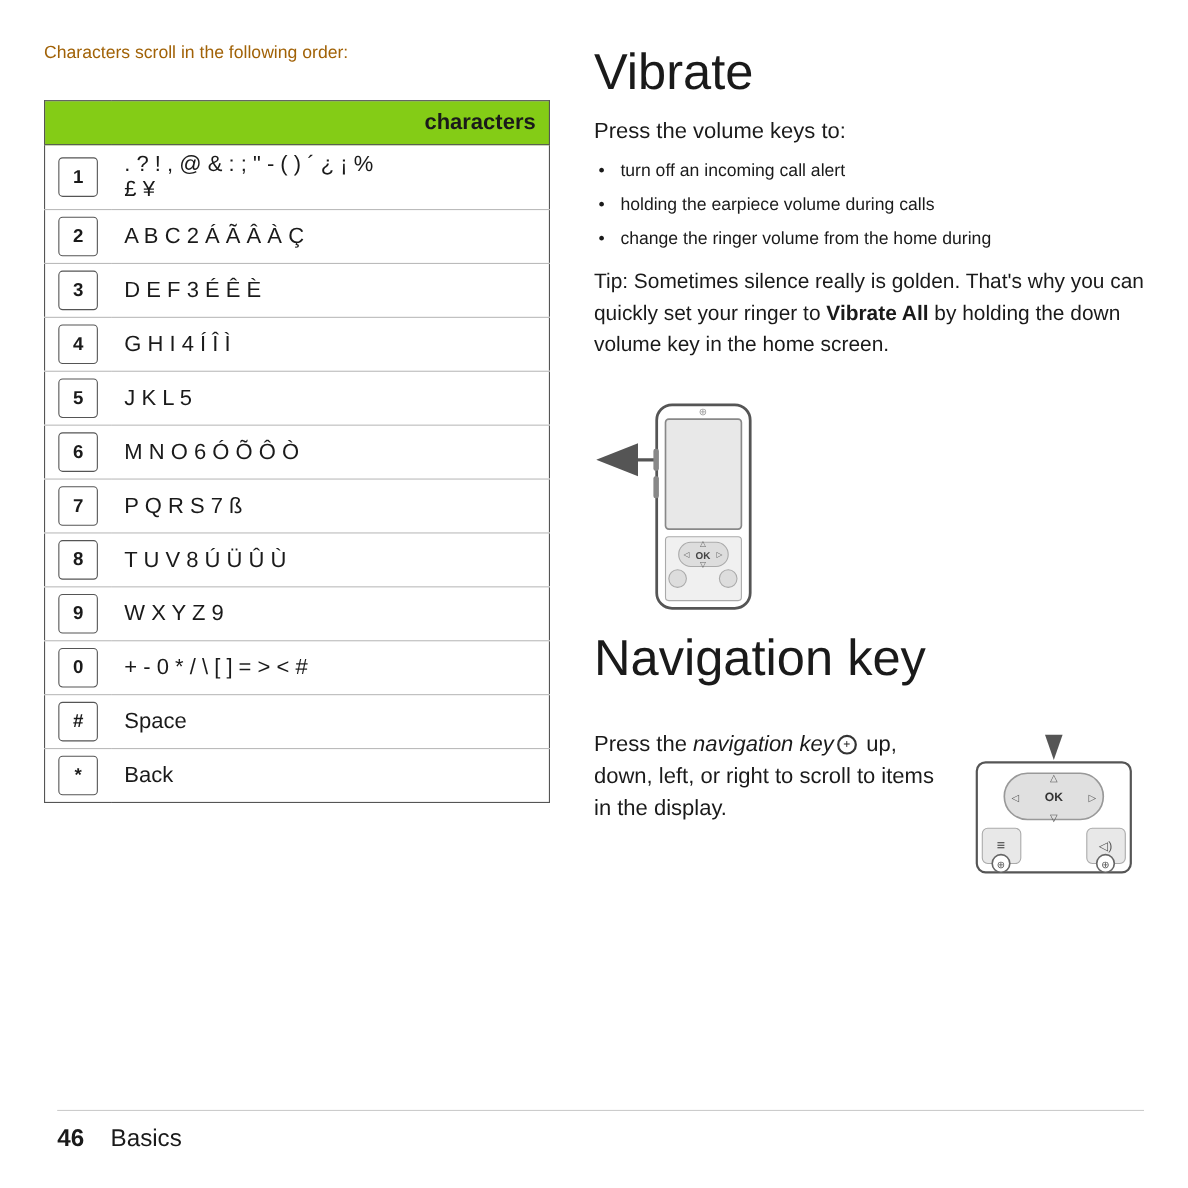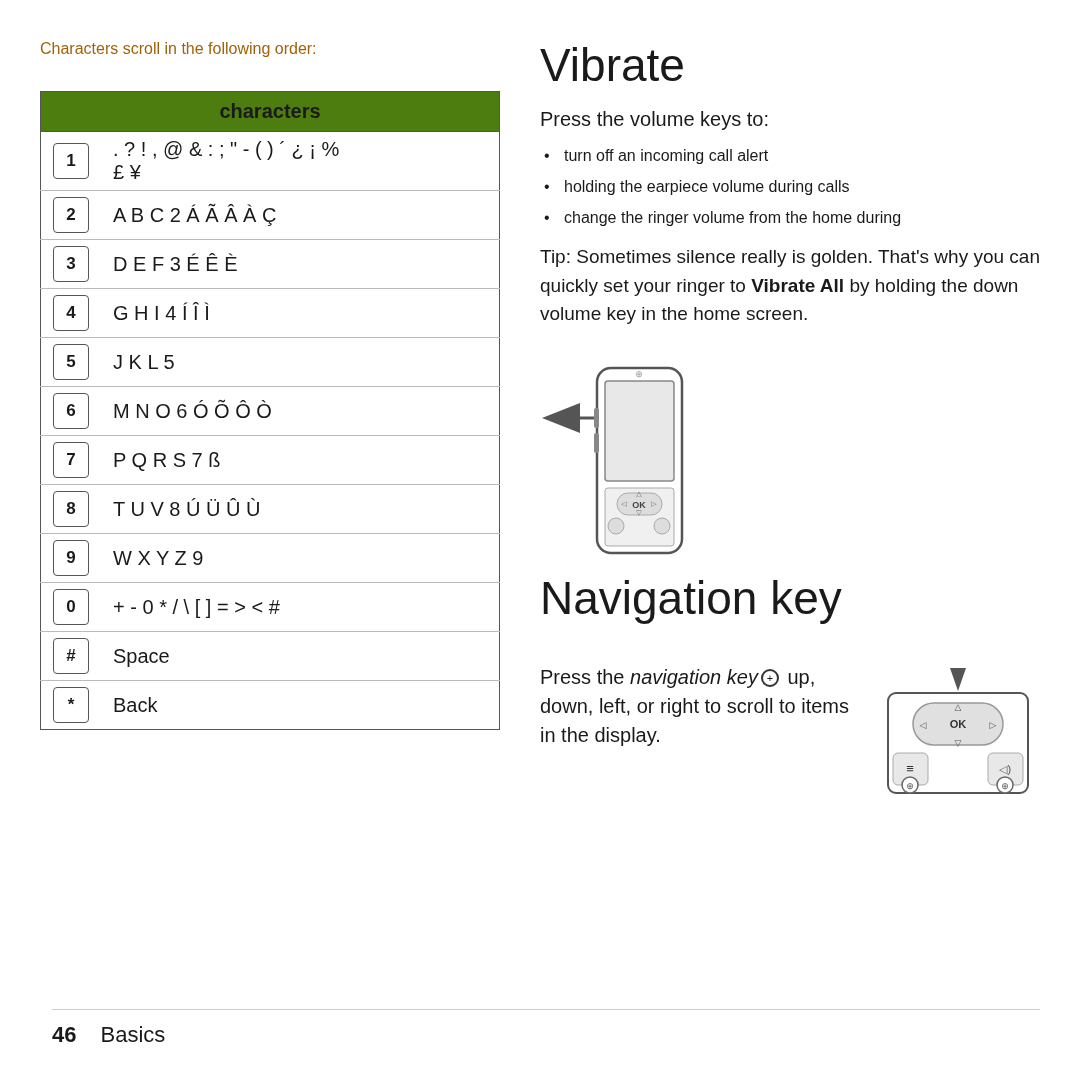--- a/index.html
+++ b/index.html
@@ -35,24 +35,24 @@
     }
     
     .char-table {
       border-collapse: collapse;
       width: 100%;
       border: 1.5px solid #555;
     }
     .char-table th {
       font-weight: bold;
       font-size: 20px;
-      text-align: center;
+      text-align: right;
       padding: 8px 12px;
       border-bottom: 1.5px solid #555;
-      background: #4d7c0f;
+      background: #84cc16;
     }
     .char-table td {
       padding: 6px 12px;
       font-size: 20px;
       vertical-align: middle;
       border-bottom: 1px solid #bbb;
     }
     .char-table tr:last-child td {
       border-bottom: none;
     }

